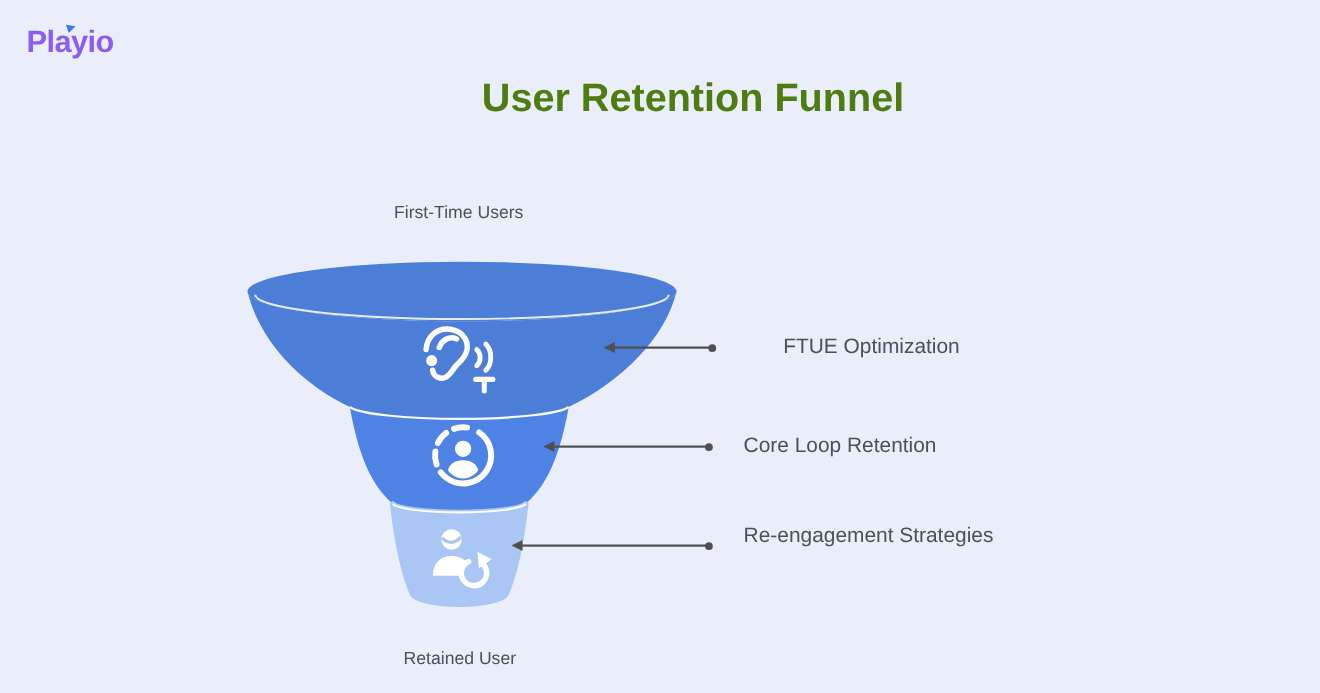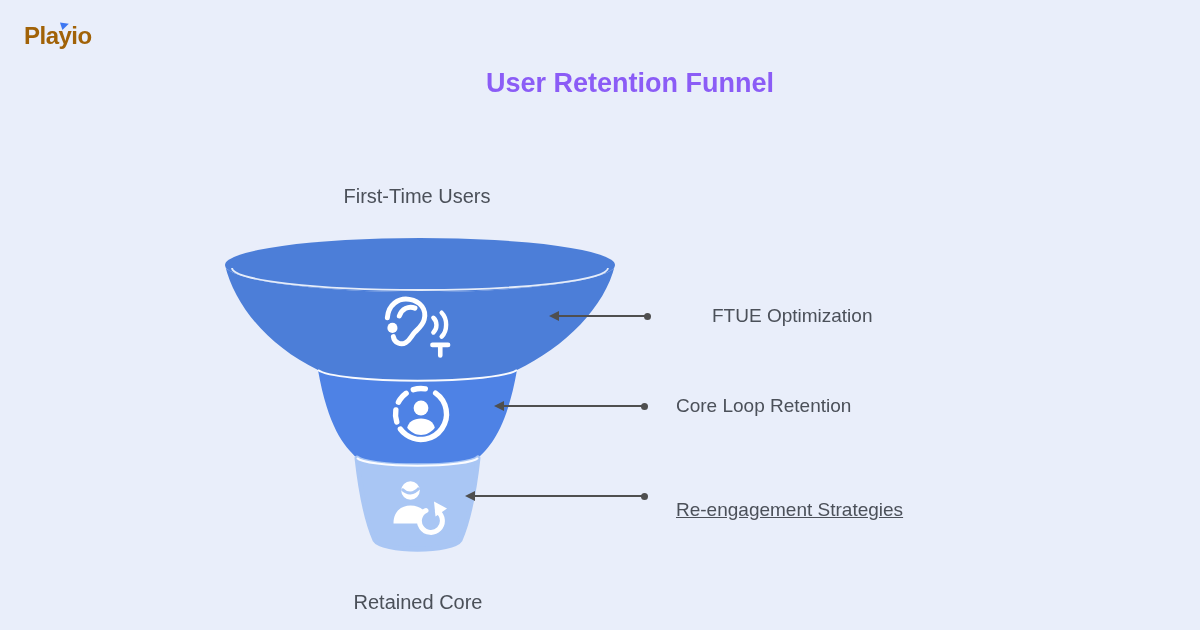--- a/index.html
+++ b/index.html
@@ -8,42 +8,42 @@
     font-family: "Liberation Sans", sans-serif;
     background:#e9eefa;
     position:relative;
     overflow:hidden;
   }
   .canvas { position:absolute; inset:0; }
 
   
   .logo {
     position:absolute; left:24px; top:22px;
-    font-size:24px; font-weight:bold; letter-spacing:-0.5px;
-    color:#a16207;
+    font-size:28px; font-weight:bold; letter-spacing:-0.5px;
+    color:#8b5cf6;
   }
   .logo-tri {
     position:absolute; left:61px; top:21px;
     width:0; height:0;
     border-left:8px solid #3d77f2;
     border-top:4.5px solid transparent;
     border-bottom:4.5px solid transparent;
     transform:rotate(-18deg);
   }
 
   
   .title {
     position:absolute; left:630px; top:68px; transform:translateX(-50%);
-    font-size:27px; font-weight:bold; color:#8b5cf6; white-space:nowrap;
+    font-size:36px; font-weight:bold; color:#4d7c0f; white-space:nowrap;
   }
 
   
   .funnel-label {
     position:absolute; transform:translateX(-50%);
-    font-size:20px; color:#4b5059; white-space:nowrap;
+    font-size:16px; color:#4b5059; white-space:nowrap;
   }
   .funnel-label.top { left:417px; top:185px; }
   .funnel-label.bottom { left:418px; top:591px; }
 
   
   .funnel-svg { position:absolute; left:190px; top:232px; width:460px; height:330px; }
 
   
   .connector {
     position:absolute; height:2px; background:#4f4f4f;
@@ -61,34 +61,34 @@
   }
   .annotation {
     position:absolute;
     font-size:19px; color:#4b5059; white-space:nowrap;
   }
   .c1 { left:558px; top:315px; width:90px; }
   .c2 { left:503px; top:405px; width:142px; }
   .c3 { left:474px; top:495px; width:171px; }
   .a1 { left:712px; top:305px; }
   .a2 { left:676px; top:395px; }
-  .a3 { left:676px; top:499px;text-decoration:underline; }
+  .a3 { left:676px; top:477px; }
 </style>
 </head>
 <body>
 
 <div class="canvas">
 
   <div class="logo">Playio</div>
   <div class="logo-tri"></div>
 
   <div class="title">User Retention Funnel</div>
 
   <div class="funnel-label top">First-Time Users</div>
-  <div class="funnel-label bottom">Retained Core</div>
+  <div class="funnel-label bottom">Retained User</div>
 
   <svg class="funnel-svg" viewBox="0 0 460 330" aria-hidden="true">
 
     <path d="M35,33 A195,27 0 0 0 425,33 C415,75 375,115 327,138 A101,13 0 0 1 128,138 C80,115 45,75 35,33 Z" fill="#4c7ed8"></path>
     <ellipse cx="230" cy="33" rx="195" ry="27" fill="#4c7ed8"></ellipse>
     <path d="M42,36 A188,22 0 0 0 418,36" stroke="rgba(255,255,255,0.85)" stroke-width="1.8" fill="none"></path>
 
     <path d="M128,138 A101,13 0 0 0 327,138 C317,195 301,214 288,226 A61,9 0 0 1 167,226 C154,214 138,195 128,138 Z" fill="#4e82e5"></path>
 
     <path d="M167,226 A61,9 0 0 0 288,226 C284,262 277,292 270,308 A43,11 0 0 1 185,308 C178,292 171,262 167,226 Z" fill="#a9c6f4" stroke="#a9c6f4" stroke-width="5" stroke-linejoin="round"></path>

